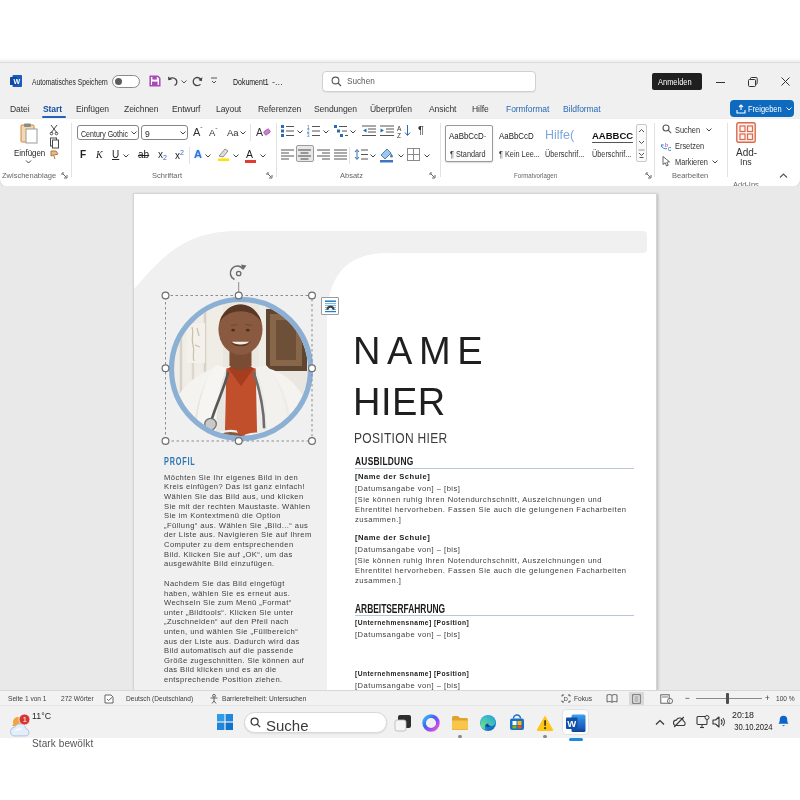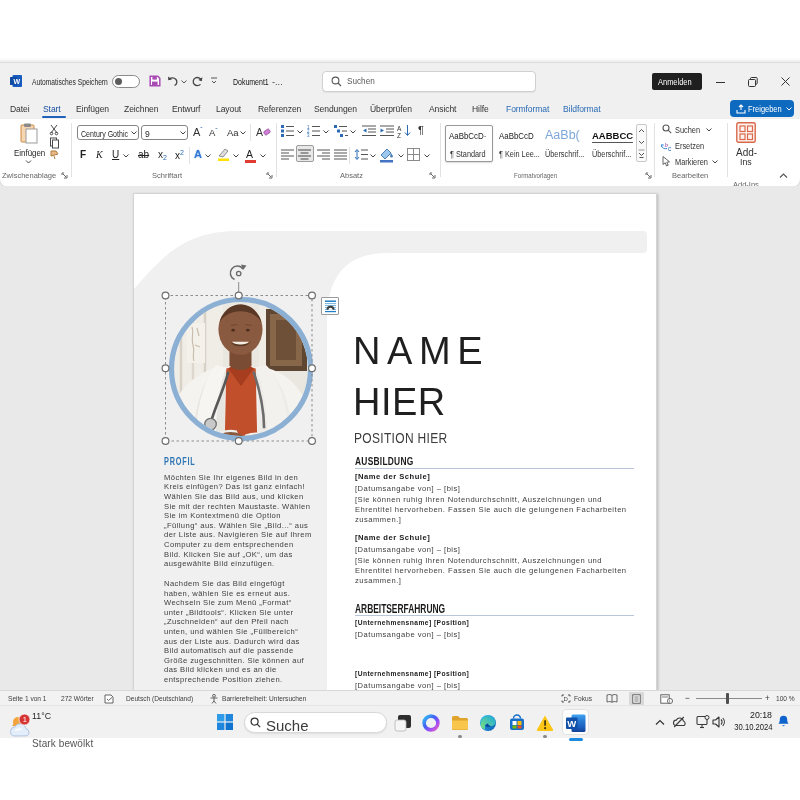--- a/index.html
+++ b/index.html
@@ -81,21 +81,21 @@
     <div class="abs" style="left:716px;top:18.5px;width:9px;height:1.2px;background:#333"></div>
     <svg class="abs" style="left:748px;top:14px" width="10" height="10" viewBox="0 0 10 10">
       <rect x="0.5" y="2.5" width="7" height="7" rx="1" fill="none" stroke="#333" stroke-width="1"></rect>
       <path d="M2.5 2.5 v-1.2 a1 1 0 0 1 1 -0.8 h4.7 a1 1 0 0 1 1 1 v4.7 a1 1 0 0 1 -0.8 1 h-1.2" fill="none" stroke="#333" stroke-width="1"></path>
     </svg>
     <svg class="abs" style="left:781px;top:14px" width="9" height="9" viewBox="0 0 9 9">
       <path d="M0.5 0.5 L8.5 8.5 M8.5 0.5 L0.5 8.5" stroke="#333" stroke-width="1"></path>
     </svg>
 
     <div class="tab" style="left:10px">Datei</div>
-    <div class="tab" style="left:43px;color:#174ea0;font-weight:normal">Start</div>
+    <div class="tab" style="left:43px;color:#174ea0;font-weight:bold">Start</div>
     <div class="abs" style="left:42px;top:52.5px;width:24px;height:2px;background:#2063ba;border-radius:1px"></div>
     <div class="tab" style="left:76px">Einfügen</div>
     <div class="tab" style="left:124px">Zeichnen</div>
     <div class="tab" style="left:172px">Entwurf</div>
     <div class="tab" style="left:216px">Layout</div>
     <div class="tab" style="left:258px">Referenzen</div>
     <div class="tab" style="left:314px">Sendungen</div>
     <div class="tab" style="left:370px">Überprüfen</div>
     <div class="tab" style="left:429px">Ansicht</div>
     <div class="tab" style="left:472px">Hilfe</div>
@@ -325,21 +325,21 @@
       <svg class="abs" style="left:429px;top:53px" width="7" height="7" viewBox="0 0 7 7">
           <path d="M1 1 h2 M1 1 v2 M6 6 h-3 M6 6 v-3 M2 2 l3 3" stroke="#666" fill="none"></path>
         </svg>
       <div class="vsep" style="left:440px;top:4px;height:54px"></div>
 
       <div class="abs" style="left:444.5px;top:6px;width:48px;height:37px;border:1px solid #999;border-radius:2px;background:#fdfdfd;box-shadow:0 1px 1.5px rgba(0,0,0,0.15)"></div>
       <div class="tb-txt" style="left:449px;top:12px;font-size:9px;color:#1a1a1a;transform:scaleX(0.88);transform-origin:left">AaBbCcD·</div>
       <div class="tb-txt" style="left:450px;top:30px;font-size:8.3px;color:#333;transform:scaleX(0.88);transform-origin:left">¶ Standard</div>
       <div class="tb-txt" style="left:499px;top:12px;font-size:9px;color:#1a1a1a;transform:scaleX(0.88);transform-origin:left">AaBbCcD</div>
       <div class="tb-txt" style="left:499px;top:30px;font-size:8.3px;color:#333;transform:scaleX(0.88);transform-origin:left">¶ Kein Lee...</div>
-      <div class="tb-txt" style="left:545px;top:9px;font-size:12.5px;color:#7da7d8">AaBb(</div>
+      <div class="tb-txt" style="left:545px;top:9px;font-size:12.5px;color:#7da7d8">Hilfe(</div>
       <div class="tb-txt" style="left:545px;top:30px;font-size:8.3px;color:#333;transform:scaleX(0.88);transform-origin:left">Überschrif...</div>
       <div class="tb-txt" style="left:592px;top:11px;font-size:9.5px;font-weight:bold;color:#111;border-bottom:1px solid #555;padding-bottom:1px">AABBCC</div>
       <div class="tb-txt" style="left:592px;top:30px;font-size:8.3px;color:#333;transform:scaleX(0.88);transform-origin:left">Überschrif...</div>
       <div class="abs" style="left:636px;top:5px;width:11px;height:38px;border:1px solid #c9c9c9;border-radius:2px;background:#fafafa"></div>
       <svg class="abs" style="left:638px;top:9px" width="7" height="32" viewBox="0 0 7 32">
         <path d="M1 4 L3.5 1.5 L6 4" stroke="#555" fill="none"></path>
         <path d="M1 13 L3.5 15.5 L6 13" stroke="#555" fill="none"></path>
         <line x1="0.5" y1="22" x2="6.5" y2="22" stroke="#999"></line>
         <path d="M1 25 L3.5 27.5 L6 25 M1.5 29.5 h4" stroke="#555" fill="none"></path>
       </svg>
@@ -679,21 +679,21 @@
       <rect x="1" y="1.5" width="10" height="8" rx="1" fill="none" stroke="#3a3a3a" stroke-width="1.1"></rect>
       <line x1="4" y1="12.5" x2="8" y2="12.5" stroke="#3a3a3a" stroke-width="1.1"></line>
       <line x1="6" y1="9.5" x2="6" y2="12.5" stroke="#3a3a3a" stroke-width="1.1"></line>
       <circle cx="11" cy="2.5" r="2" fill="#f1f1f1" stroke="#3a3a3a" stroke-width="1"></circle>
     </svg>
     <svg class="abs" style="left:712px;top:9px" width="14" height="14" viewBox="0 0 14 14">
       <path d="M1 5 h2.5 L7 2 v10 L3.5 9 H1 Z" fill="none" stroke="#333" stroke-width="1.1" stroke-linejoin="round"></path>
       <path d="M9 4.5 a3.5 3.5 0 0 1 0 5" fill="none" stroke="#333" stroke-width="1.1"></path>
       <path d="M10.8 3 a6 6 0 0 1 0 8" fill="none" stroke="#333" stroke-width="1.1"></path>
     </svg>
-    <div class="abs" style="right:28px;top:4px;font-size:8.8px;color:#1a1a1a;text-align:right">20:18</div>
+    <div class="abs" style="right:46px;top:4px;font-size:8.8px;color:#1a1a1a;text-align:right">20:18</div>
     <div class="abs" style="right:27px;top:15.5px;font-size:8.5px;color:#1a1a1a;text-align:right;transform:scaleX(0.9);transform-origin:right">30.10.2024</div>
     <svg class="abs" style="left:778px;top:9px" width="11" height="13" viewBox="0 0 11 13">
       <path d="M5.5 0.8 a3.7 3.7 0 0 1 3.7 3.7 c0 2.6 0.8 3.6 1.4 4.3 h-10.2 c0.6 -0.7 1.4 -1.7 1.4 -4.3 A3.7 3.7 0 0 1 5.5 0.8 Z" fill="#0f63cc"></path>
       <path d="M4.2 10.3 a1.4 1.4 0 0 0 2.6 0 Z" fill="#0f63cc"></path>
     </svg>
   </div>
 
 </div>
 
 </body></html>

